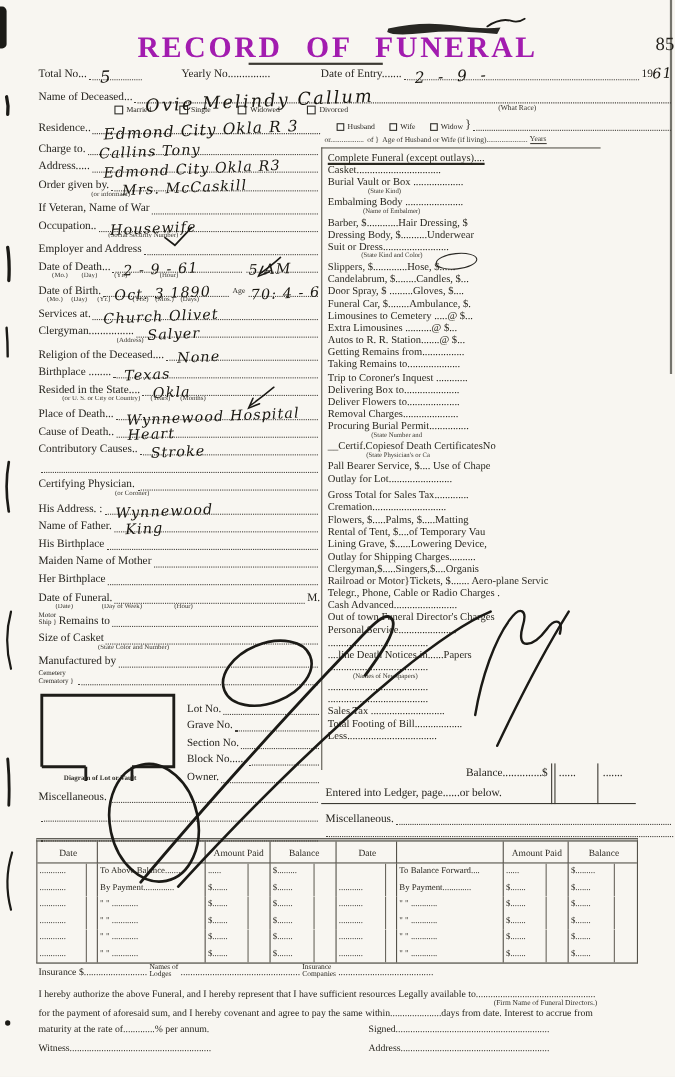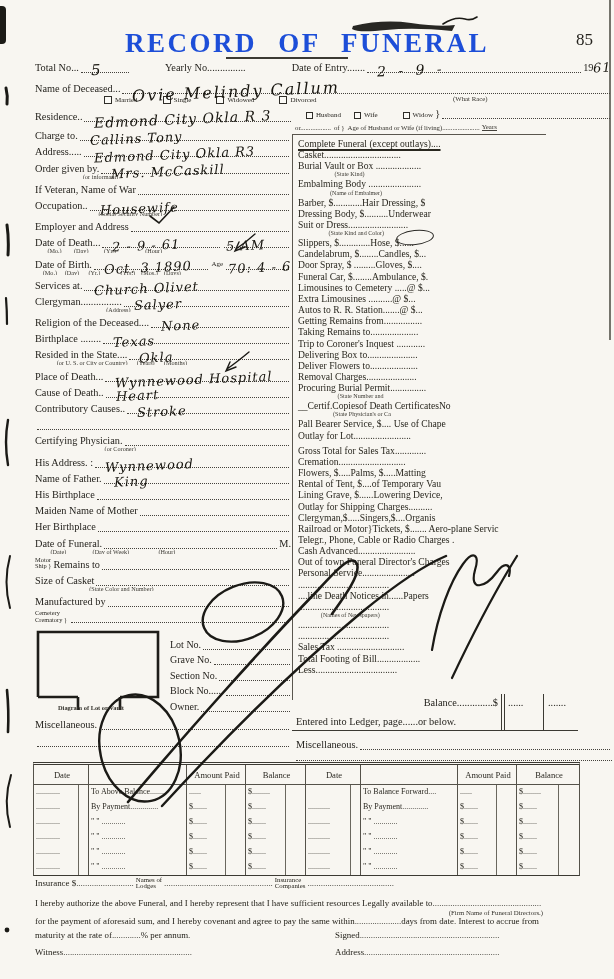--- a/index.html
+++ b/index.html
@@ -11,21 +11,21 @@
   .frow{display:flex;align-items:flex-end;height:16.2px;font-size:10.3px;line-height:11px;}
   .lead{flex:1;border-bottom:1.3px dotted #45423c;position:relative;height:12px;margin:0 2px;min-width:8px;}
   .lead.l2{flex:0.55;}
   .hand{position:absolute;left:10px;bottom:-4px;font-family:"DejaVu Serif",serif;font-style:italic;
         font-size:13px;color:#17150f;white-space:nowrap;transform:rotate(-2.5deg);letter-spacing:1px;display:inline-block;}
   .hand-lg{font-size:16px;letter-spacing:2px;}
   .sub{font-size:6.2px;line-height:5px;height:5px;white-space:pre;color:#3a3832;overflow:hidden;}
   .stack{font-size:6.4px;line-height:6.4px;white-space:pre-line;margin-right:2px;color:#2c2a25;}
   .mid{font-size:7px;margin:0 1px;}
   
-  .title{font-size:27px;font-weight:bold;letter-spacing:2.5px;word-spacing:12px;color:#1d4ed8;}
+  .title{font-size:27px;font-weight:bold;letter-spacing:2.5px;word-spacing:12px;color:#a21caf;}
   .pageno{font-size:17px;}
   .cb{display:inline-flex;align-items:center;font-size:7px;margin-right:14px;white-space:nowrap;padding-left:11px;}
   .cb .box{width:6px;height:6px;border:1px solid #2f2d28;margin-right:3px;display:inline-block;background:#fbfaf6;}
   .tiny{font-size:6.8px;white-space:nowrap;color:#33312b;}
   
   .chargebox{border-left:1.3px solid #5a564e;border-top:1.3px solid #5a564e;padding:3px 0 0 5px;overflow:hidden;background:transparent;}
   .cline{font-size:9.6px;line-height:11.15px;white-space:nowrap;color:#29271f;}
   .cline.s{font-size:6.1px;line-height:7px;color:#3c3a33;white-space:pre;}
   .cline.u{text-decoration:underline;text-decoration-thickness:2px;text-underline-offset:2px;}
   .cline.gap{margin-top:4px;}
@@ -65,21 +65,21 @@
     <path class="ink" d="M6,298 q1,12 1,26" stroke-width="2.2"></path>
     <path class="ink" d="M8,420 q-4,22 0,45" stroke-width="2.4"></path>
     <path class="ink" d="M10,556 q-7,26 0,52" stroke-width="2"></path>
     <path class="ink" d="M7,690 q2,20 1,42" stroke-width="2.6"></path>
     <path class="ink" d="M11,775 q-8,26 -1,52" stroke-width="2"></path>
     <circle cx="7" cy="930" r="2.4" fill="#1b1a16"></circle>
   </svg>
 
   <div class="abs title" style="left:0;top:28px;width:614px;text-align:center;">RECORD OF FUNERAL</div>
   <div class="abs rule" style="left:226px;top:57px;width:122px;height:2.4px;"></div>
-  <div class="abs pageno" style="left:576px;top:30px;">85</div>
+  <div class="abs pageno" style="left:596px;top:30px;">85</div>
   <svg class="abs" width="140" height="24" style="left:345px;top:16px;" viewBox="0 0 140 24">
     <path d="M8,10 q30,-7 58,-3 t44,2 l-3,6 q-38,-4 -66,-1 t-34,-1 z" fill="#161511" opacity=".92"></path>
     <path class="ink" d="M98,8 q12,-8 22,-5 q6,2 12,-2" stroke-width="1.6"></path>
   </svg>
 
   <div class="abs" style="left:35px;top:52px;width:577px;">
     <div class="frow" style="height:21px;">
       <span class="lbl">Total No...</span>
       <span class="lead" style="flex:0 0 48px;">
           <i class="hand" style="font-size:15px;">5</i>
@@ -131,21 +131,21 @@
       <span style="display:flex;">
 
       <span class="cb" style="margin-right:2px;">
             <i class="box" style="width:5px;height:5px;"></i>
             <b style="font-weight:normal;">Husband</b>
           </span>
           <span class="cb" style="margin-right:2px;">
             <i class="box" style="width:5px;height:5px;"></i>
             <b style="font-weight:normal;">Wife</b>
           </span>
-          <span class="cb" style="margin-right:2px;margin-left:12px;">
+          <span class="cb" style="margin-right:2px;">
             <i class="box" style="width:5px;height:5px;"></i>
             <b style="font-weight:normal;">Widow</b>
           </span>
         </span>
       <span class="tiny" style="font-size:11px;">}</span>
       <span class="lead" style="height:8px;"></span>
     </div>
     <div class="tiny" style="display:flex;align-items:flex-end;height:12px;">
       <span>or..................</span>
       <span style="margin:0 3px;">of }</span>

